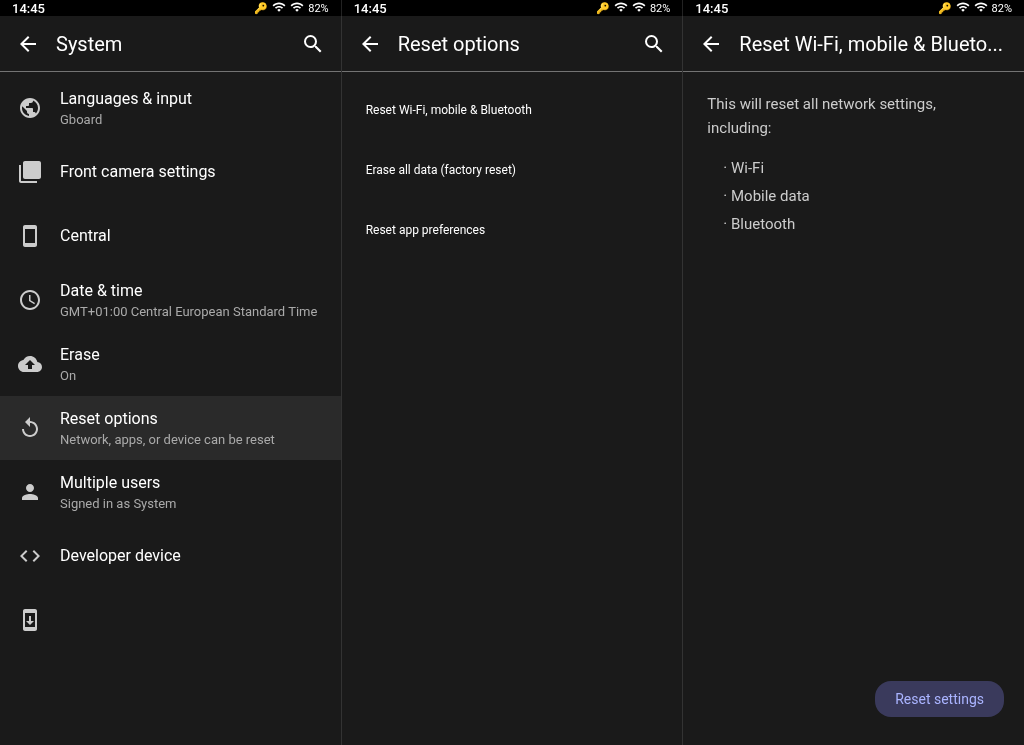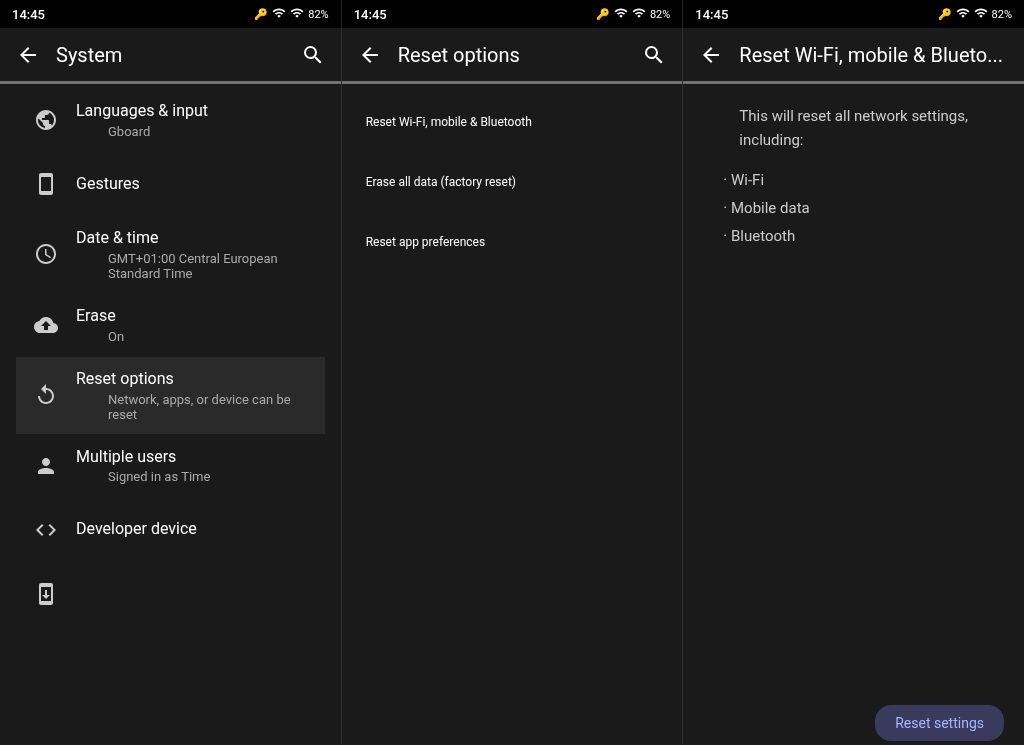--- a/index.html
+++ b/index.html
@@ -10,21 +10,21 @@
       width: 1024px;
       height: 745px;
       overflow: hidden;
       display: flex;
       flex-direction: column;
     }
 
     
     .status-bar {
       display: flex;
-      height: 28px;
+      height: 16px;
       background: #000;
       flex-shrink: 0;
     }
     .status-panel {
       flex: 1;
       display: flex;
       align-items: center;
       justify-content: space-between;
       padding: 0 12px;
       font-size: 12px;
@@ -54,21 +54,21 @@
     .panel:last-child { border-right: none; }
 
     
     .panel-header {
       display: flex;
       align-items: center;
       padding: 12px 16px;
       background: #1a1a1a;
       min-height: 56px;
       gap: 16px;
-      border-bottom: 3px solid #737373;
+      border-bottom: 1px solid #737373;
     }
     .panel-title {
       font-size: 20px;
       font-weight: 400;
       flex: 1;
       white-space: nowrap;
       overflow: hidden;
       text-overflow: ellipsis;
     }
 
@@ -91,21 +91,21 @@
       align-items: center;
       justify-content: center;
       cursor: pointer;
       flex-shrink: 0;
     }
 
     
     .settings-list {
       flex: 1;
       overflow-y: auto;
-      padding: 4px 16px;
+      padding: 4px 0;
     }
     .settings-item {
       display: flex;
       align-items: center;
       padding: 12px 16px;
       cursor: pointer;
       min-height: 64px;
       gap: 16px;
     }
     .settings-item.active { background: #2a2a2a; }
@@ -126,21 +126,20 @@
     .item-title {
       font-size: 16px;
       font-weight: 400;
       color: #fff;
       line-height: 1.3;
     }
     .item-subtitle {
       font-size: 13px;
       color: #aaa;
       margin-top: 2px;
-      margin-left: 32px;
     }
 
     
     .reset-options-list {
       flex: 1;
       padding: 8px 0;
     }
     .reset-option-item {
       padding: 20px 24px;
       font-size: 12px;
@@ -154,31 +153,30 @@
     
     .info-panel-content {
       flex: 1;
       padding: 20px 24px;
       font-size: 15px;
       color: #ccc;
       line-height: 1.6;
     }
     .info-panel-content .info-text {
       margin-bottom: 16px;
-      margin-left: 32px;
     }
     .info-list-item {
       display: block;
       margin: 4px 16px;
     }
 
     
     .reset-settings-btn {
       position: absolute;
-      bottom: 4px;
+      bottom: 28px;
       right: 20px;
       background: #3a3a5c;
       color: #aab4ff;
       padding: 10px 20px;
       border: none;
       border-radius: 16px;
       font-size: 14px;
       cursor: pointer;
       font-family: inherit;
     }
@@ -272,29 +270,39 @@
           <svg width="24" height="24" viewBox="0 0 24 24" fill="#ccc">
               <path d="M12 2C6.48 2 2 6.48 2 12s4.48 10 10 10 10-4.48 10-10S17.52 2 12 2zm-1 17.93c-3.95-.49-7-3.85-7-7.93 0-.62.08-1.21.21-1.79L9 15v1c0 1.1.9 2 2 2v1.93zm6.9-2.54c-.26-.81-1-1.39-1.9-1.39h-1v-3c0-.55-.45-1-1-1H8v-2h2c.55 0 1-.45 1-1V7h2c1.1 0 2-.9 2-2v-.41c2.93 1.19 5 4.06 5 7.41 0 2.08-.8 3.97-2.1 5.39z"></path>
             </svg>
         </div>
         <div class="item-text">
           <div class="item-title">Languages &amp; input</div>
           <div class="item-subtitle">Gboard</div>
         </div>
       </div>
 
+      <div class="settings-item">
+        <div class="item-icon">
+          <svg width="24" height="24" viewBox="0 0 24 24" fill="#ccc">
+              <path d="M3 5H1v16c0 1.1.9 2 2 2h16v-2H3V5zm18-4H7c-1.1 0-2 .9-2 2v14c0 1.1.9 2 2 2h14c1.1 0 2-.9 2-2V3c0-1.1-.9-2-2-2zm-2 8h-3V6h-2v3h-3v2h3v3h2v-3h3V9z"></path>
+            </svg>
+        </div>
+        <div class="item-text">
+          <div class="item-title">Front camera settings</div>
+        </div>
+      </div>
 
       <div class="settings-item">
         <div class="item-icon">
           <svg width="24" height="24" viewBox="0 0 24 24" fill="#ccc">
               <path d="M17 1.01L7 1c-1.1 0-2 .9-2 2v18c0 1.1.9 2 2 2h10c1.1 0 2-.9 2-2V3c0-1.1-.9-1.99-2-1.99zM17 19H7V5h10v14z"></path>
             </svg>
         </div>
         <div class="item-text">
-          <div class="item-title">Gestures</div>
+          <div class="item-title">Central</div>
         </div>
       </div>
 
       <div class="settings-item">
         <div class="item-icon">
           <svg width="24" height="24" viewBox="0 0 24 24" fill="#ccc">
               <path d="M11.99 2C6.47 2 2 6.48 2 12s4.47 10 9.99 10C17.52 22 22 17.52 22 12S17.52 2 11.99 2zM12 20c-4.42 0-8-3.58-8-8s3.58-8 8-8 8 3.58 8 8-3.58 8-8 8zm.5-13H11v6l5.25 3.15.75-1.23-4.5-2.67V7z"></path>
             </svg>
         </div>
         <div class="item-text">
@@ -328,21 +336,21 @@
       </div>
 
       <div class="settings-item">
         <div class="item-icon">
           <svg width="24" height="24" viewBox="0 0 24 24" fill="#ccc">
               <path d="M12 12c2.21 0 4-1.79 4-4s-1.79-4-4-4-4 1.79-4 4 1.79 4 4 4zm0 2c-2.67 0-8 1.34-8 4v2h16v-2c0-2.66-5.33-4-8-4z"></path>
             </svg>
         </div>
         <div class="item-text">
           <div class="item-title">Multiple users</div>
-          <div class="item-subtitle">Signed in as Time</div>
+          <div class="item-subtitle">Signed in as System</div>
         </div>
       </div>
 
       <div class="settings-item">
         <div class="item-icon">
           <svg width="24" height="24" viewBox="0 0 24 24" fill="#ccc">
               <path d="M9.4 16.6L4.8 12l4.6-4.6L8 6l-6 6 6 6 1.4-1.4zm5.2 0l4.6-4.6-4.6-4.6L16 6l6 6-6 6-1.4-1.4z"></path>
             </svg>
         </div>
         <div class="item-text">

